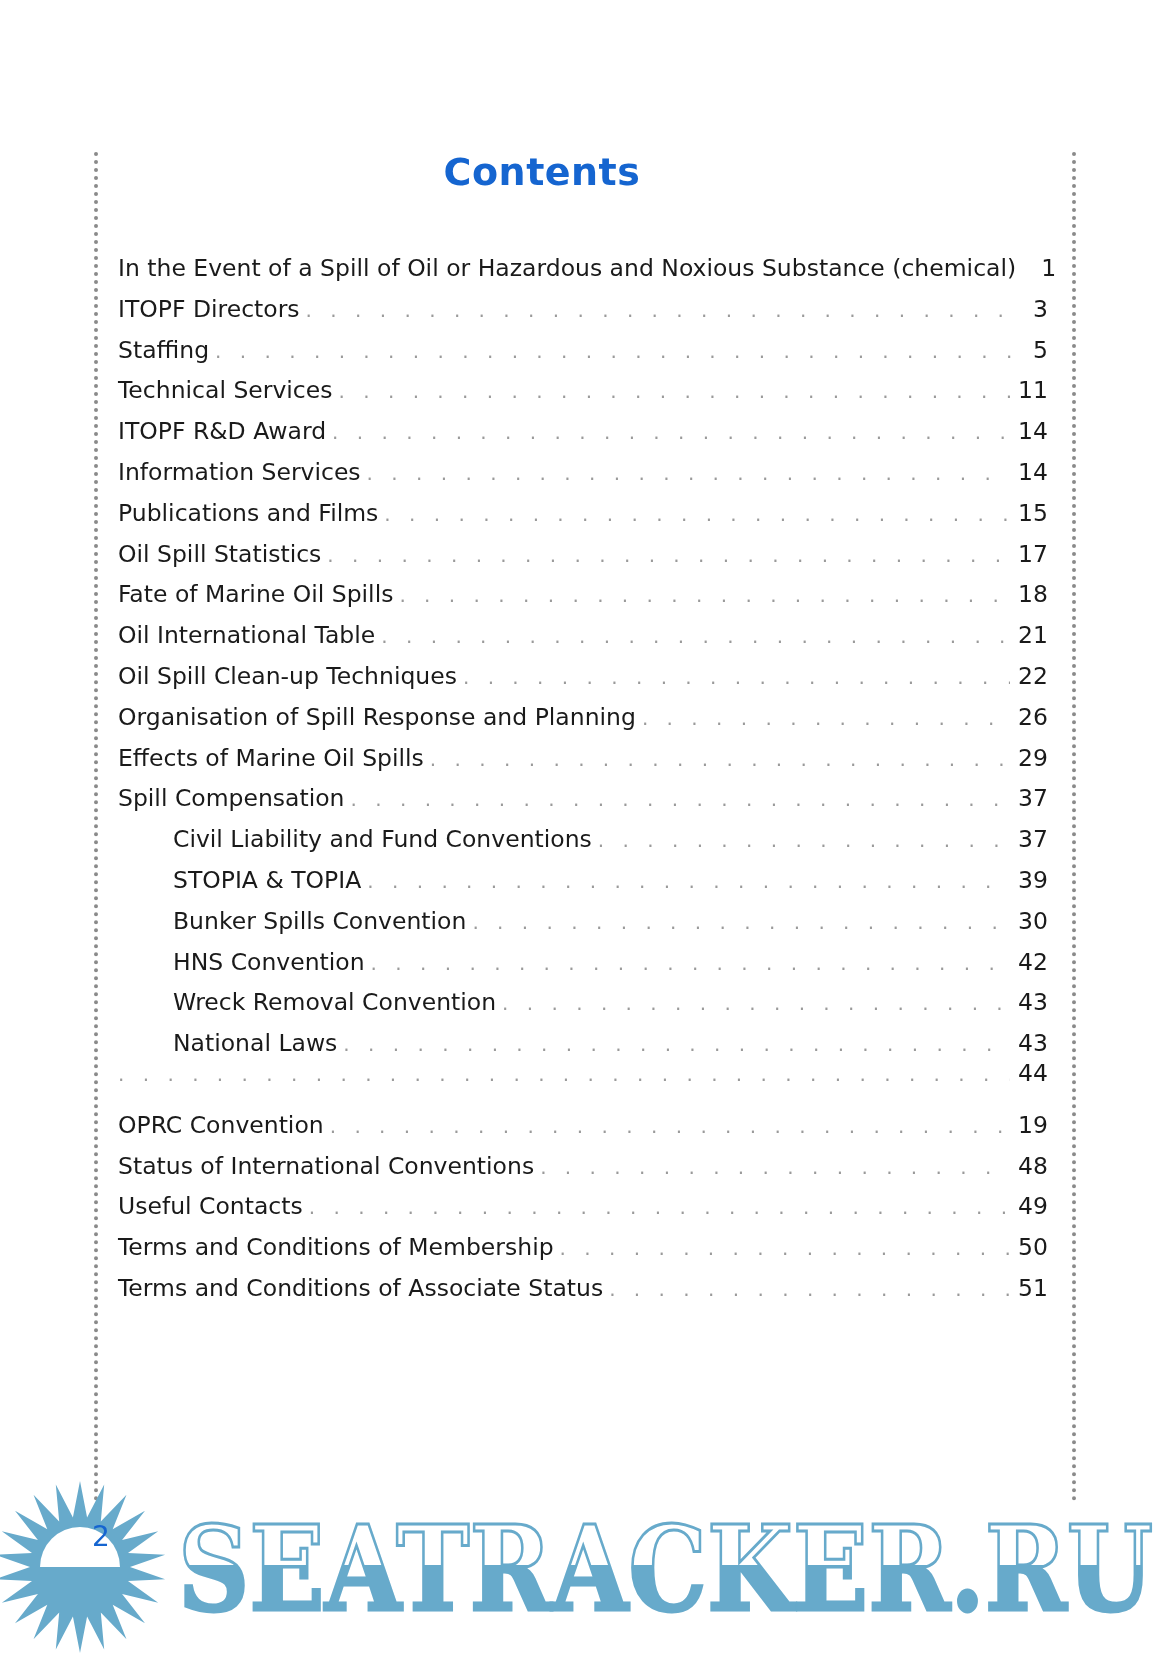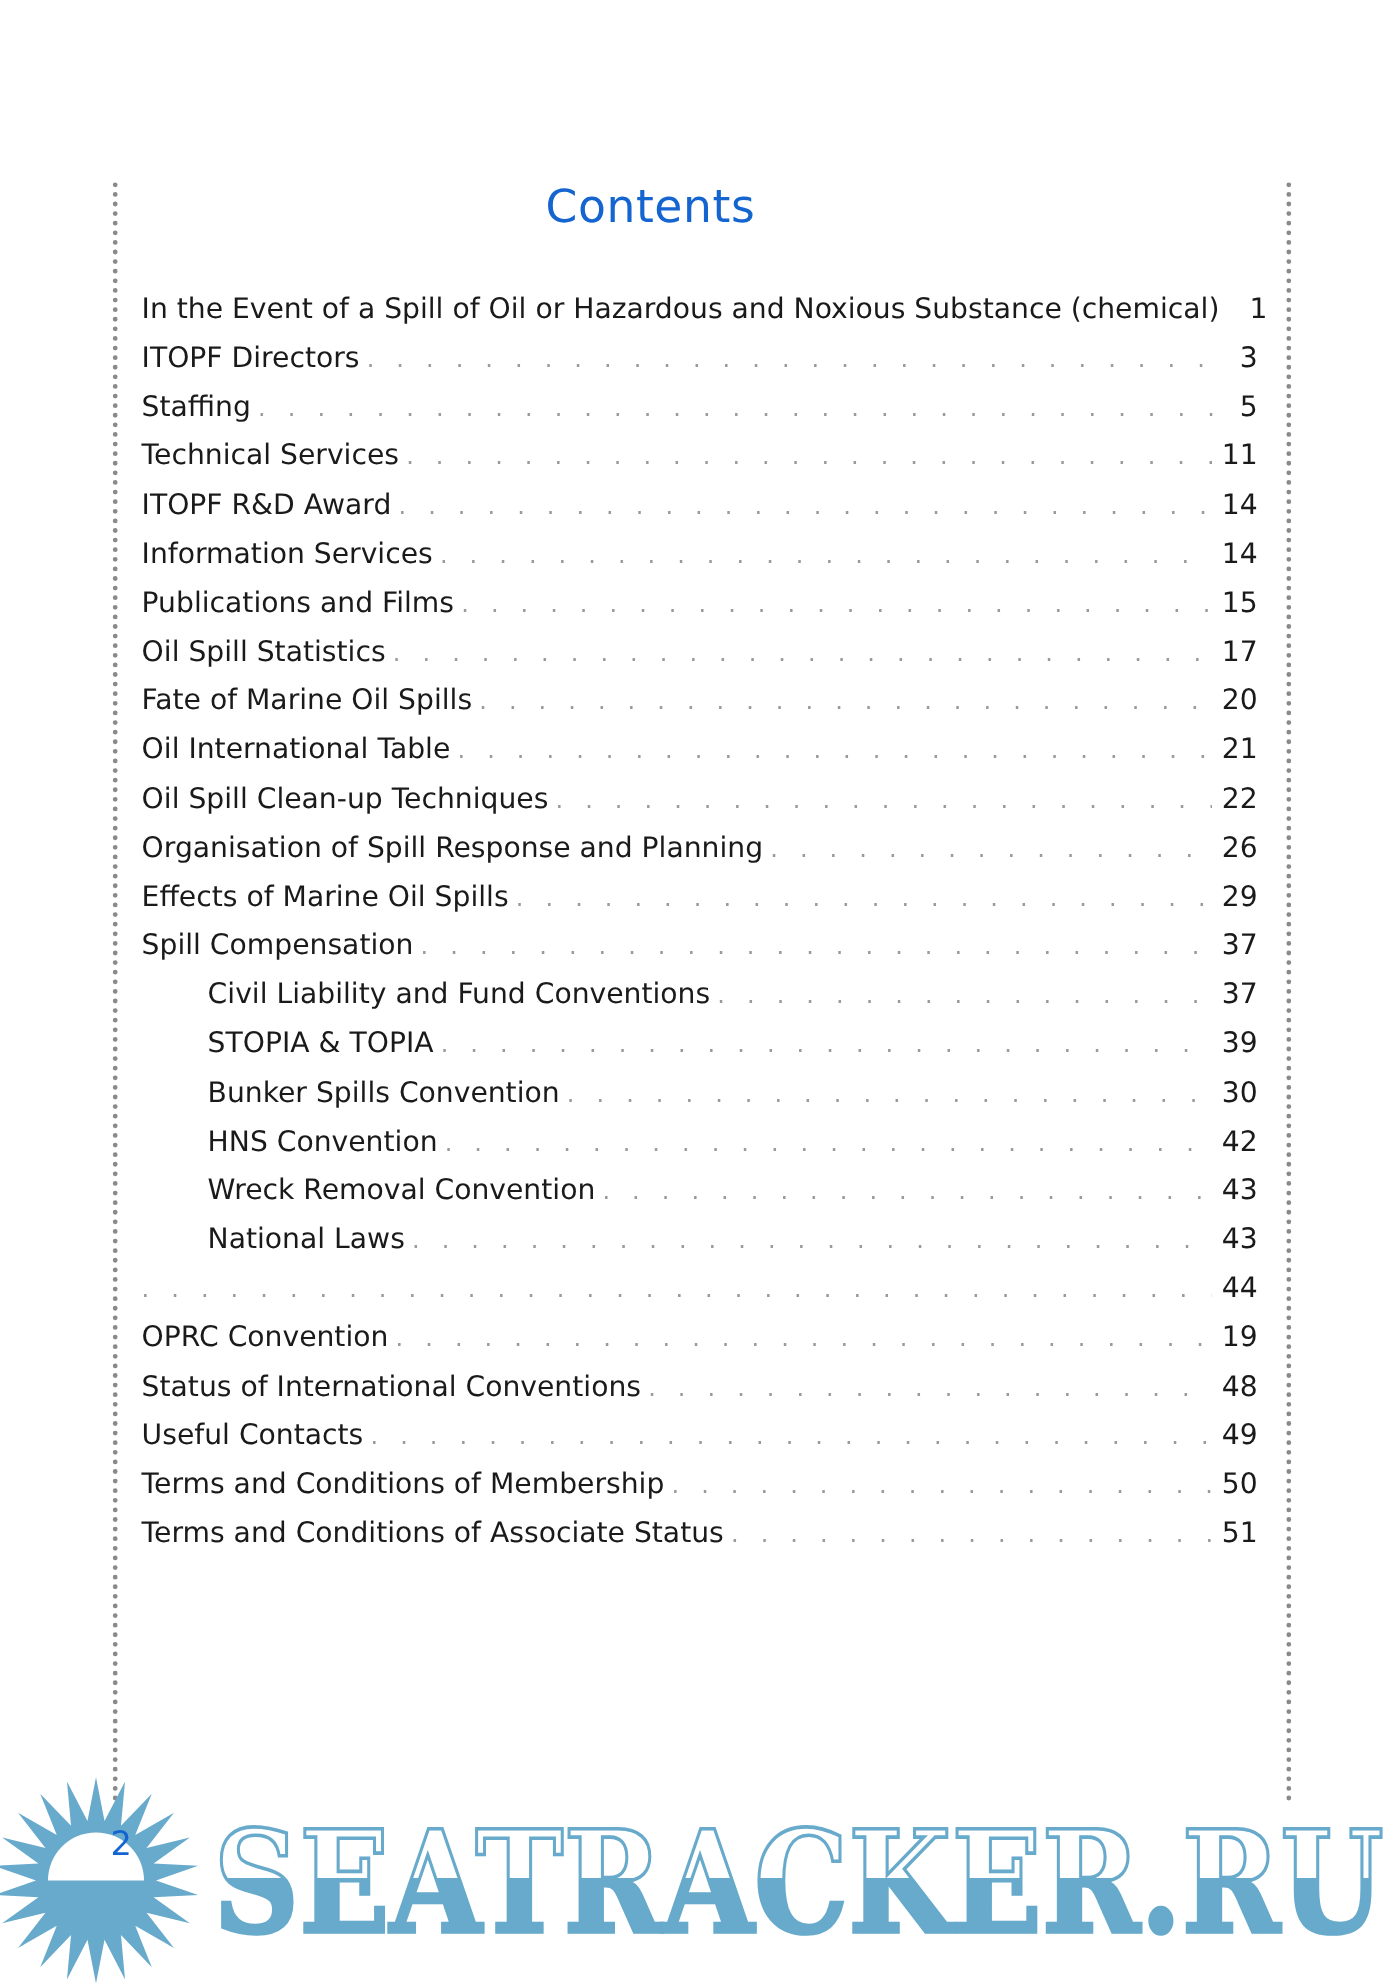--- a/index.html
+++ b/index.html
@@ -2,26 +2,26 @@
 <html><head>
 <meta charset="utf-8">
 <style>
   html, body { margin: 0; padding: 0; background: #ffffff; }
   body { width: 1166px; height: 1654px; position: relative; overflow: hidden; font-family: "DejaVu Sans", sans-serif; color: #1a1a1a; }
 
   .border-line { position: absolute; top: 152px; height: 1350px; width: 0; border-left: 4px dotted #8a8a8a; }
   .border-left { left: 94px; }
   .border-right { left: 1072px; }
 
-  .title { position: absolute; top: 150px; left: 0; width: 1084px; text-align: center; font-family: "DejaVu Sans", sans-serif; font-weight: normal; font-size: 38px; color: #1565d0; letter-spacing: 0.5px; }
+  .title { position: absolute; top: 150px; left: 0; width: 1084px; text-align: center; font-family: "DejaVu Sans", sans-serif; font-weight: bold; font-size: 38px; color: #1565d0; letter-spacing: 0.5px; }
 
   .toc { position: absolute; top: 243px; left: 118px; width: 930px; }
   .toc-row { display: flex; align-items: baseline; height: 40.8px; font-size: 23.5px; white-space: nowrap; }
   .toc-row.indent { padding-left: 55px; }
-  .toc-label { flex: 0 0 auto; padding-right: 6px; }
+  .toc-label { flex: 0 0 auto; padding-right: 6px; margin-top: 11px; }
   .toc-leader { flex: 1 1 auto; overflow: hidden; color: #9a9a9a; letter-spacing: 6px; font-size: 20px; }
   .toc-leader::before { content: ". . . . . . . . . . . . . . . . . . . . . . . . . . . . . . . . . . . . . . . . . . . . . . . . . . . . . . . . . . . . . . . . . . . . . . . . . . . . . . . . . . . . . . . . . . . . . . . . . . . . . . . . . . . . . . . . . . . . . . . . ."; white-space: nowrap; }
   .toc-page { flex: 0 0 auto; padding-left: 8px; min-width: 26px; text-align: right; }
 
   .sun { position: absolute; left: 0; top: 1480px; width: 170px; height: 174px; }
   .page-num { position: absolute; left: 92px; top: 1520px; font-size: 28px; color: #1565d0; font-family: "DejaVu Sans", sans-serif; }
 
   .watermark { position: absolute; left: 178px; top: 1510px; width: 980px; height: 110px; }
 </style>
 </head>
@@ -69,21 +69,21 @@
       <span class="toc-page">15</span>
     </div>
     <div class="toc-row">
       <span class="toc-label">Oil Spill Statistics</span>
       <span class="toc-leader"></span>
       <span class="toc-page">17</span>
     </div>
     <div class="toc-row">
       <span class="toc-label">Fate of Marine Oil Spills</span>
       <span class="toc-leader"></span>
-      <span class="toc-page">20</span>
+      <span class="toc-page">18</span>
     </div>
     <div class="toc-row">
       <span class="toc-label">Oil International Table</span>
       <span class="toc-leader"></span>
       <span class="toc-page">21</span>
     </div>
     <div class="toc-row">
       <span class="toc-label">Oil Spill Clean-up Techniques</span>
       <span class="toc-leader"></span>
       <span class="toc-page">22</span>

